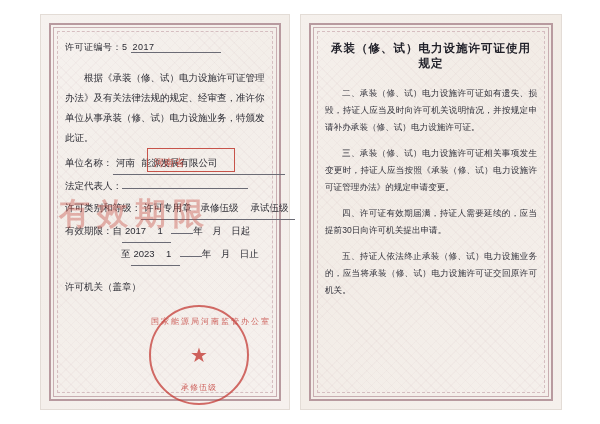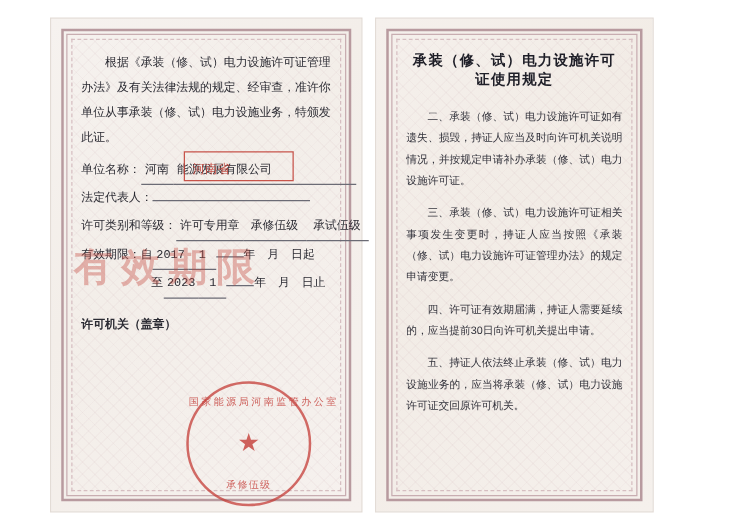--- a/index.html
+++ b/index.html
@@ -28,21 +28,21 @@
     box-sizing: border-box;
   }
   .page.left {
     left: 40px;
     width: 250px;
     background: linear-gradient(135deg,#f6f2ef 0%,#f3eee9 40%,#f6f1ee 100%);
     border: 1px solid #e3dcd6;
   }
   .page.right {
     left: 300px;
-    width: 223px;
+    width: 262px;
     background: linear-gradient(135deg,#f5f0ec 0%,#f2ece6 40%,#f5f0ec 100%);
     border: 1px solid #e3dcd6;
   }
   
   .frame-outer {
     position: absolute;
     left: 8px; right: 8px; top: 8px; bottom: 8px;
     border: 2px solid #b89a9f;
     box-sizing: border-box;
   }
@@ -98,34 +98,32 @@
     white-space: nowrap;
     position: relative;
   }
   .field-label { display: inline-block; }
   .fill {
     display: inline-block;
     border-bottom: 1px solid #6b6b75;
     min-width: 20px;
     text-align: center;
     padding: 0 3px;
-    font-family: Liberation Mono, monospace;
   }
   .fill.wide { min-width: 140px; text-align: left; }
   .fill.blank { min-width: 120px; }
   .fill.lvl { min-width: 44px; }
   .fill.small { min-width: 16px; }
   .date-row { margin-left: 0; }
   .date-row .ind { display:inline-block; width: 56px; }
   .sign-area {
     margin-top: 10px;
     font-size: 9.5px;
     line-height: 22px;
     white-space: nowrap;
-    font-weight: bold;
   }
 
   
   .red-ink {
     color: #c0392f;
     font-weight: normal;
   }
   .stamp-box {
     position: absolute;
     left: 82px;
@@ -215,20 +213,24 @@
 <div class="doc">
 
   <div class="page left">
     <div class="frame-outer"></div>
     <div class="frame-mid"></div>
     <div class="frame-inner"></div>
     <div class="guilloche"></div>
 
     <div class="page-content">
 
+      <div class="cert-no">
+        <span>许可证编号：5</span>
+        <span class="num">2017</span>
+      </div>
 
       <div class="para">根据《承装（修、试）电力设施许可证管理办法》及有关法律法规的规定、经审查，准许你单位从事承装（修、试）电力设施业务，特颁发此证。</div>
 
       <div class="field-row" style="position:relative;">
         <span class="field-label">单位名称：</span><span class="fill">河南</span><span class="fill wide">能源发展有限公司</span>
         <span class="stamp-box">
           <span class="red-ink" style="position:absolute;left:6px;top:3px;font-size:10px;">河南省</span>
         </span>
       </div>
 

